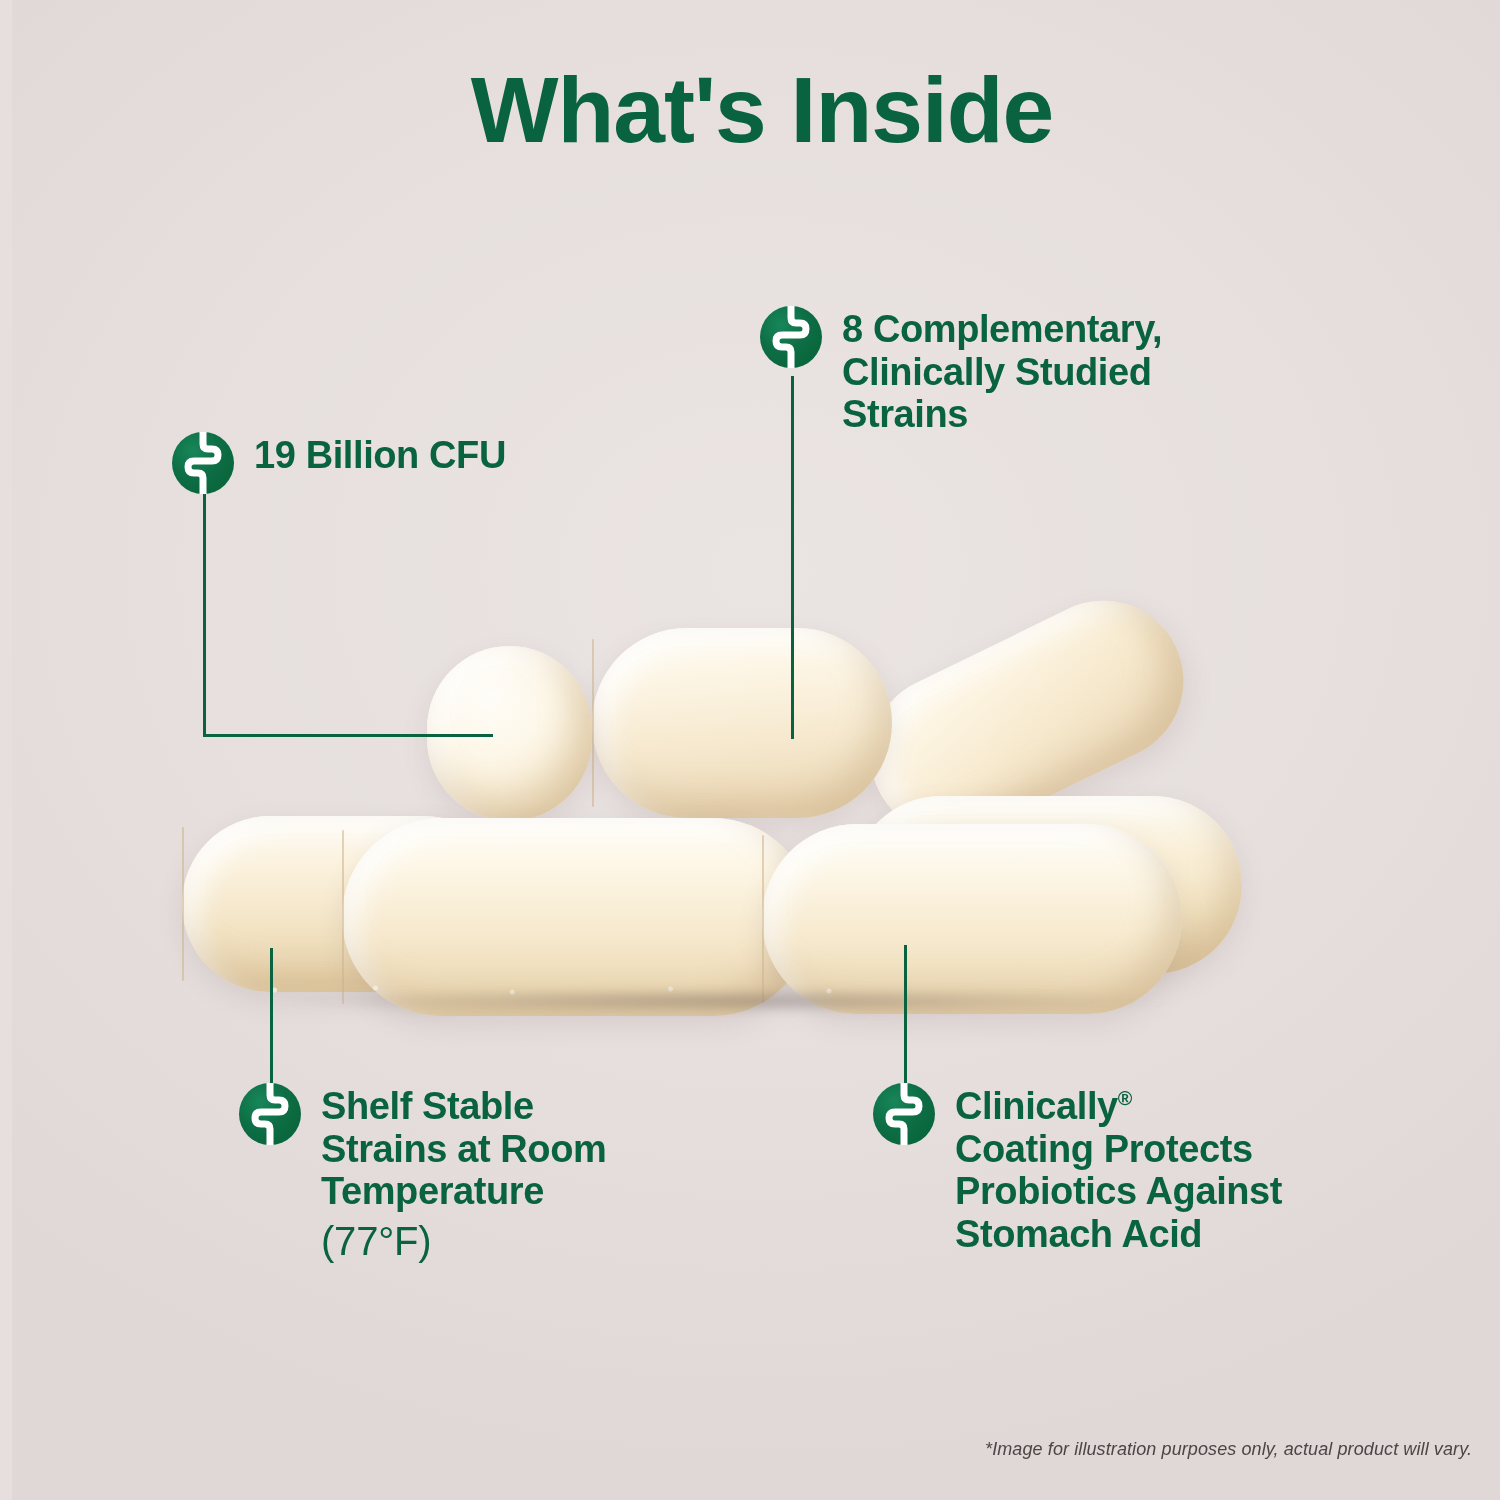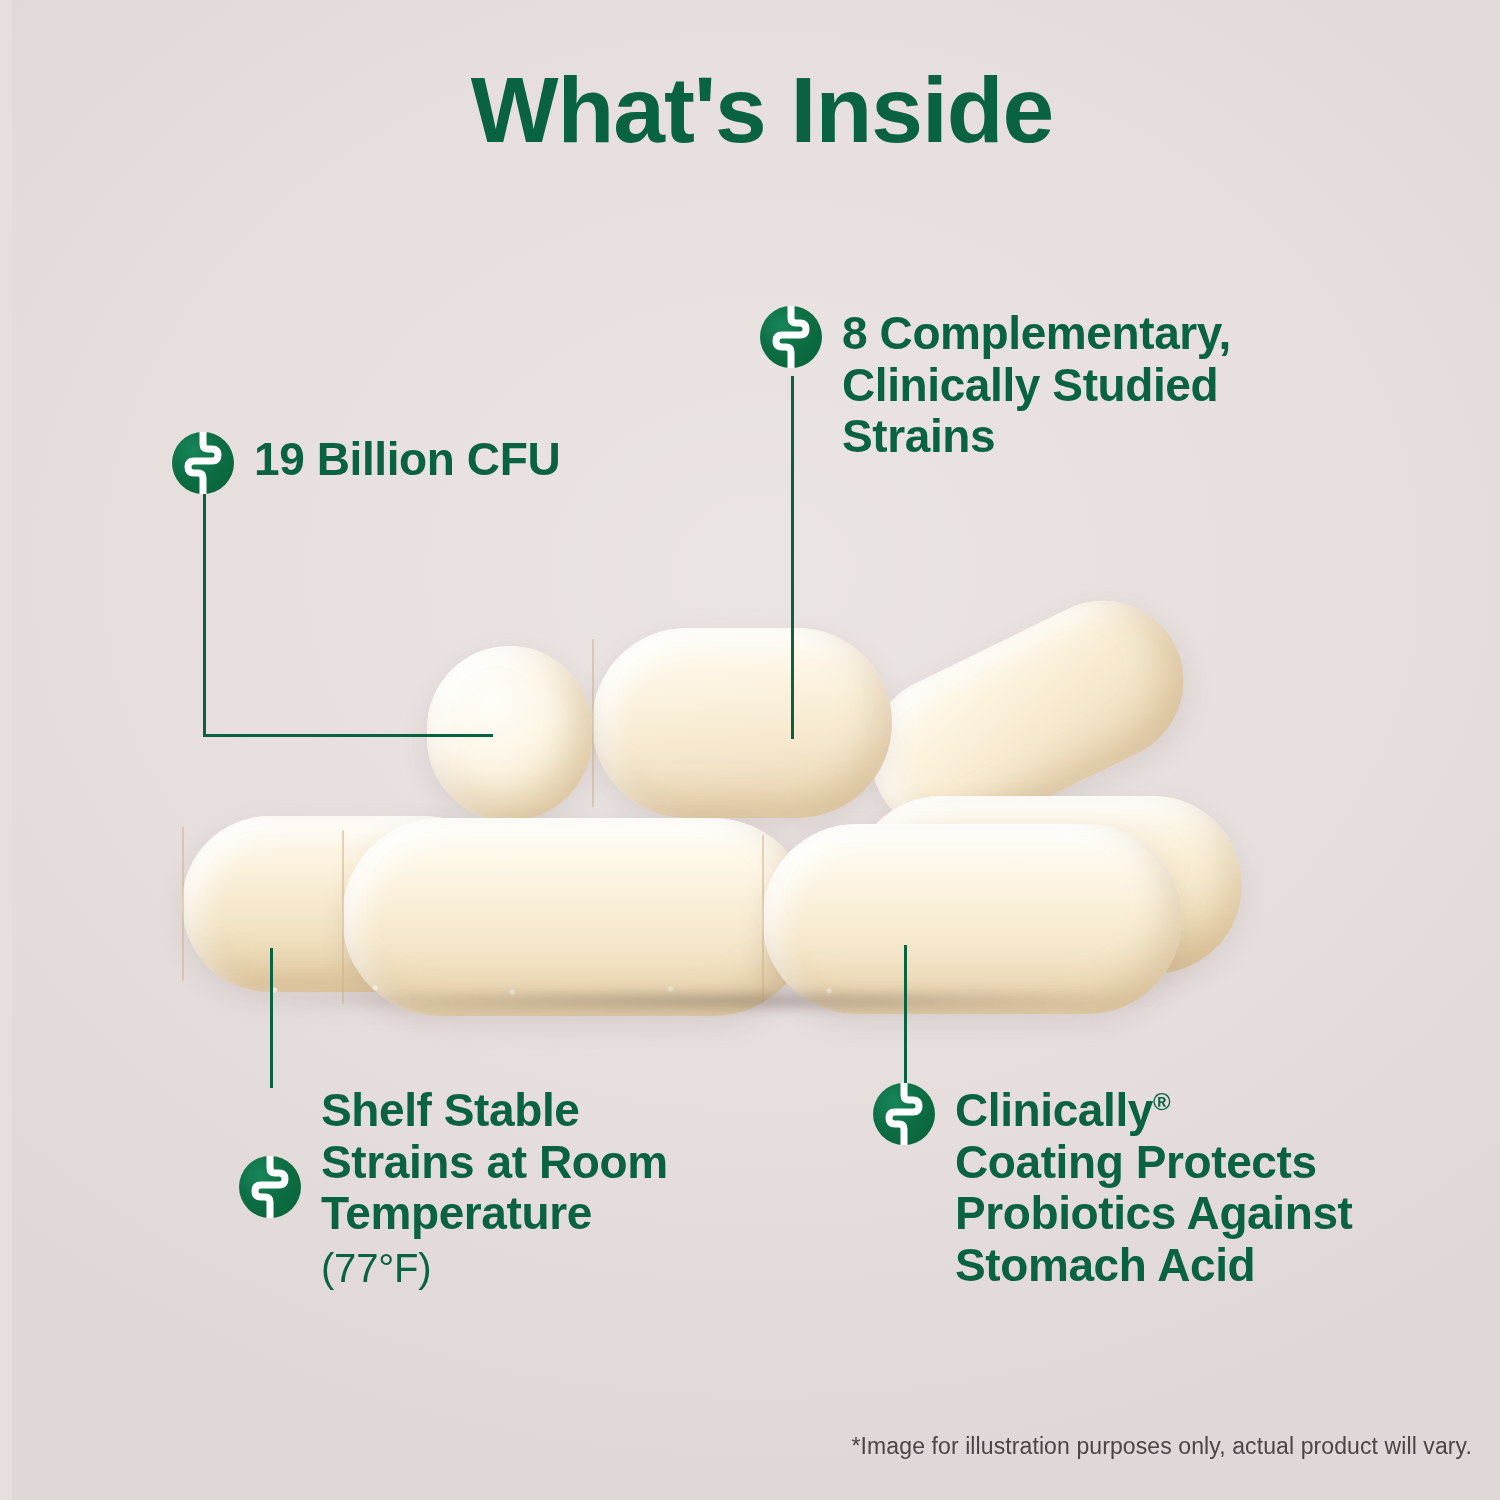--- a/index.html
+++ b/index.html
@@ -78,41 +78,42 @@
     flex:0 0 auto;
     width:62px;height:62px;border-radius:50%;
     background:radial-gradient(circle at 34% 30%, #18865a 0%, #0d6d44 45%, #076237 100%);
     position:relative;
   }
   .badge svg{position:absolute;left:0;top:0;width:62px;height:62px;}
   .ctext{padding-top:2px;}
   .cmain{
     color:#0a6340;
     font-weight:bold;
-    font-size:46px;
+    font-size:38px;
     line-height:1.12;
     letter-spacing:-.4px;
     white-space:pre-line;
   }
   .csub{
     color:#0a6340;
     font-weight:normal;
     font-size:40px;
     line-height:1.2;
     letter-spacing:-.2px;
     margin-top:4px;
   }
   .cmain sup{font-size:.52em;vertical-align:super;font-weight:bold;}
 
   
   .footnote{
     position:absolute;
     right:40px;bottom:40px;
     color:#4c4446;
-    font-size:23px;
+    font-size:18px;
+    font-style:italic;
     letter-spacing:.1px;
   }
 </style>
 </head>
 <body>
 
 <div id="stage">
 
   <div class="title">What's Inside</div>
 
@@ -172,21 +173,21 @@
                  L22 29 Q16 29 16 35 Q16 41 22 41 L26 41 Q31 41 31 46 L31 61" fill="none" stroke="#ffffff" stroke-width="7" stroke-linecap="round" stroke-linejoin="round"></path>
       </svg>
     </div>
     <div class="ctext">
       <div class="cmain">8 Complementary,
 Clinically Studied
 Strains</div>
     </div>
   </div>
 
-  <div class="callout" style="left:227px;top:1083px;width:560px;align-items:center;">
+  <div class="callout" style="left:227px;top:1083px;width:560px;">
     <div class="badge">
       <svg viewBox="0 0 62 62" aria-hidden="true">
         <path d="M31 1 L31 12 Q31 17 36 17 L40 17 Q46 17 46 23 Q46 29 40 29
                  L22 29 Q16 29 16 35 Q16 41 22 41 L26 41 Q31 41 31 46 L31 61" fill="none" stroke="#ffffff" stroke-width="7" stroke-linecap="round" stroke-linejoin="round"></path>
       </svg>
     </div>
     <div class="ctext">
       <div class="cmain">Shelf Stable
 Strains at Room
 Temperature</div>

